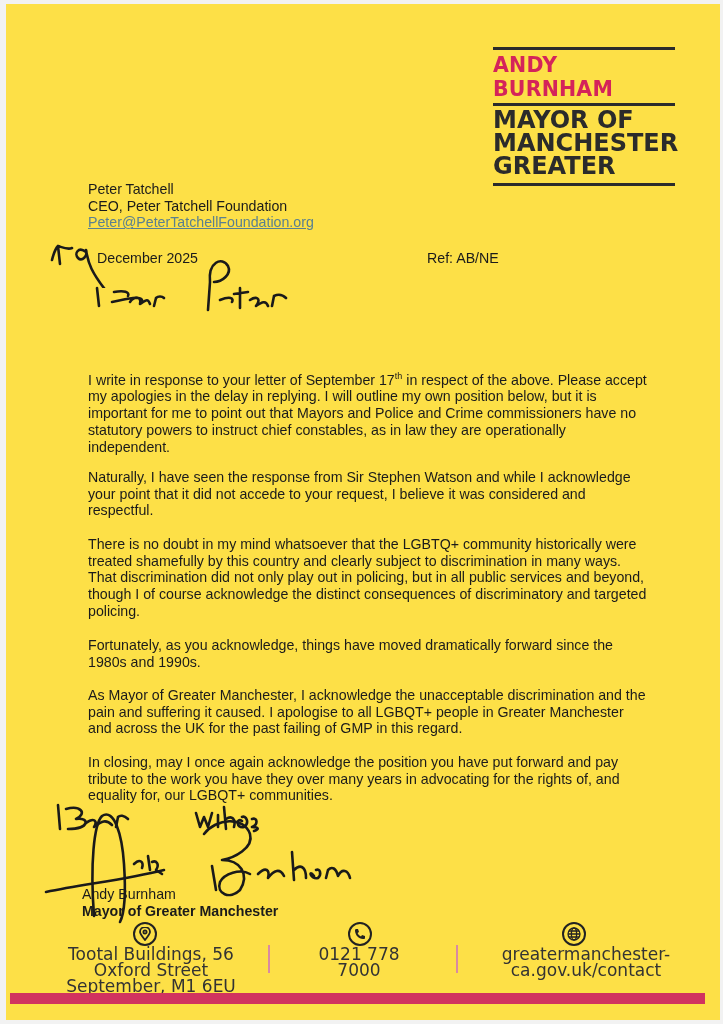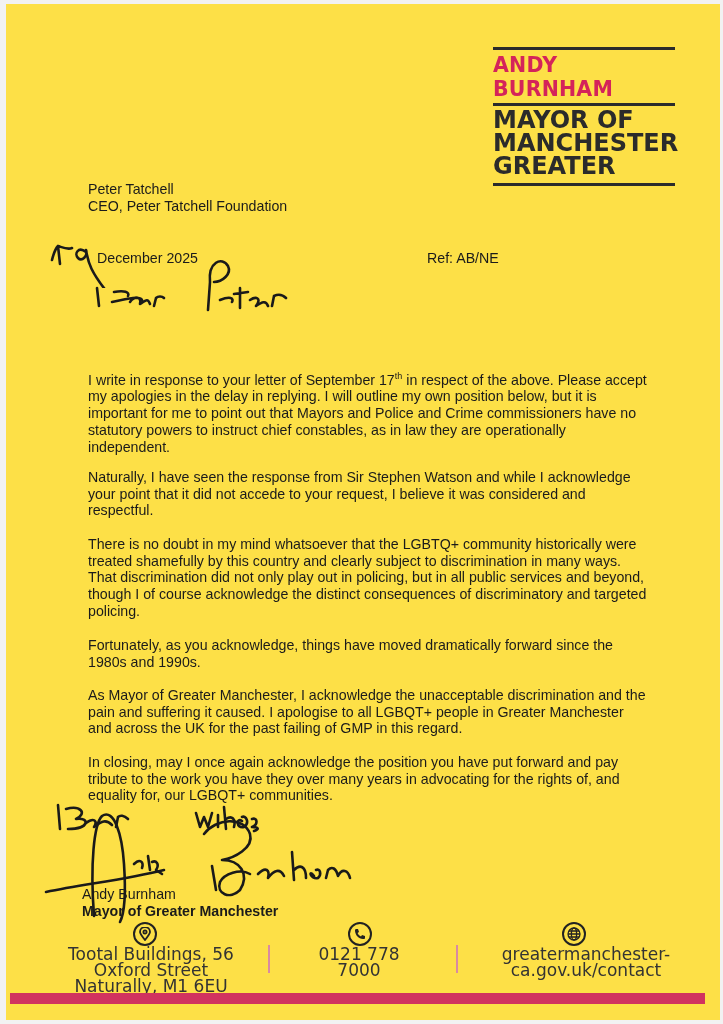--- a/index.html
+++ b/index.html
@@ -44,20 +44,21 @@
     <div class="rule"></div>
     <div class="title">MAYOR OF</div>
     <div class="title" style="margin-top:0">MANCHESTER</div>
     <div class="title" style="margin-top:0">GREATER</div>
     <div class="rule bottom"></div>
   </div>
 
   <div class="abs txt recipient">
     <div>Peter Tatchell</div>
     <div>CEO, Peter Tatchell Foundation</div>
+    <div class="email">Peter@PeterTatchellFoundation.org</div>
   </div>
 
   <div class="abs txt date">December 2025</div>
   <div class="abs txt ref">Ref: AB/NE</div>
 
   <svg class="hand" style="left:42px;top:234px" width="60" height="50" viewBox="0 0 60 50" fill="none" stroke="#1a1a1a" stroke-width="2.6" stroke-linecap="round" stroke-linejoin="round">
     <path d="M4 22 C6 14 8 10 10 8 L12 26 M10 8 C16 10 20 12 24 10"></path>
     <path d="M38 14 C30 8 26 16 30 20 C34 24 40 18 38 12 C40 24 42 34 64 60"></path>
   </svg>
   <svg class="hand" style="left:84px;top:248px" width="210" height="65" viewBox="0 0 210 65" fill="none" stroke="#1a1a1a" stroke-width="2.6" stroke-linecap="round" stroke-linejoin="round">
@@ -94,21 +95,21 @@
   <div class="abs txt sig-title">Mayor of Greater Manchester</div>
 
   <div class="abs footer-icon" style="left:127px;top:918px">
     <svg width="12" height="14" viewBox="0 0 12 14" fill="none" stroke="#222" stroke-width="1.8">
         <path d="M6 13 C2 8 1 6 1 5 A5 5 0 0 1 11 5 C11 6 10 8 6 13Z"></path>
         <circle cx="6" cy="5" r="1.6"></circle>
       </svg>
   </div>
   <div class="abs footer-text" style="left:40px;top:942px;width:210px">
     <div>Tootal Buildings, 56 Oxford Street</div>
-    <div>Naturally, M1 6EU</div>
+    <div>September, M1 6EU</div>
   </div>
   <div class="abs divider" style="left:262px;top:941px"></div>
 
   <div class="abs footer-icon" style="left:342px;top:918px">
     <svg width="12" height="12" viewBox="0 0 12 12" fill="#222">
         <path d="M2 1 L4 1 L5 4 L3.6 5 C4.4 6.8 5.4 7.8 7 8.4 L8 7 L11 8 L11 10 C11 11 10 11 9 11 C4.5 10.5 1.5 7.5 1 3 C1 2 1 1 2 1Z"></path>
       </svg>
   </div>
   <div class="abs footer-text" style="left:298px;top:942px;width:110px">0121 778 7000</div>
 

